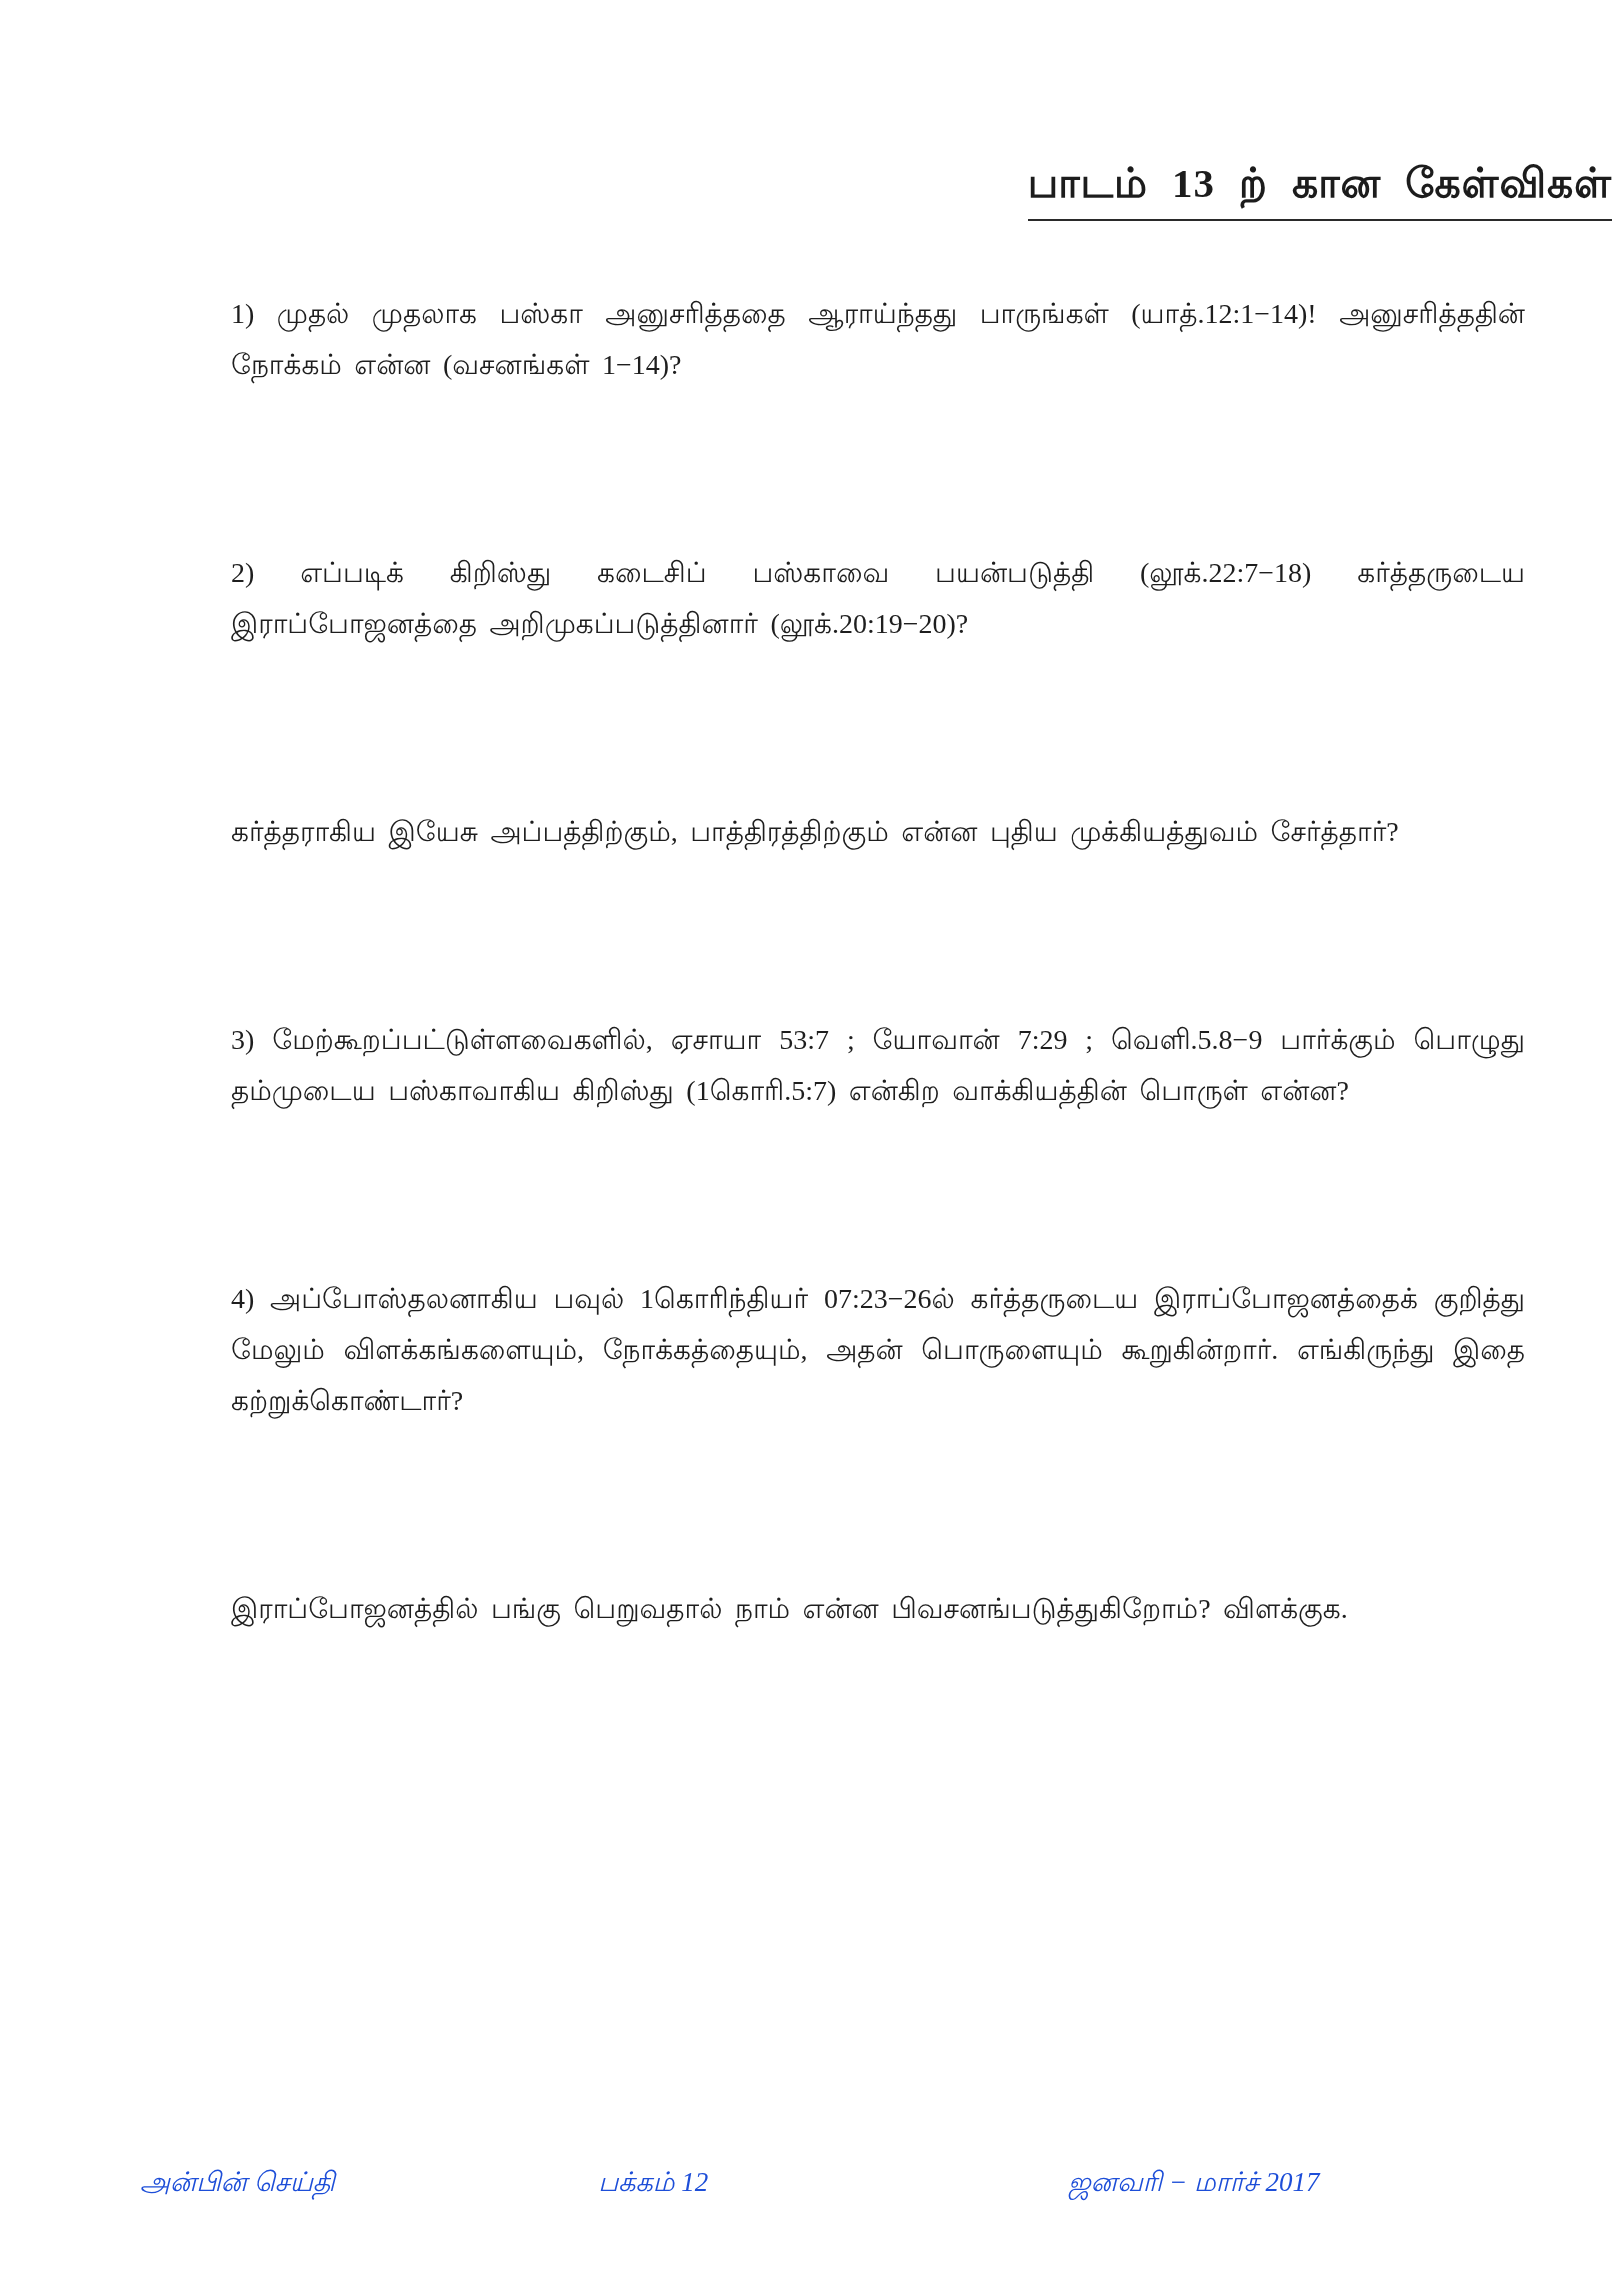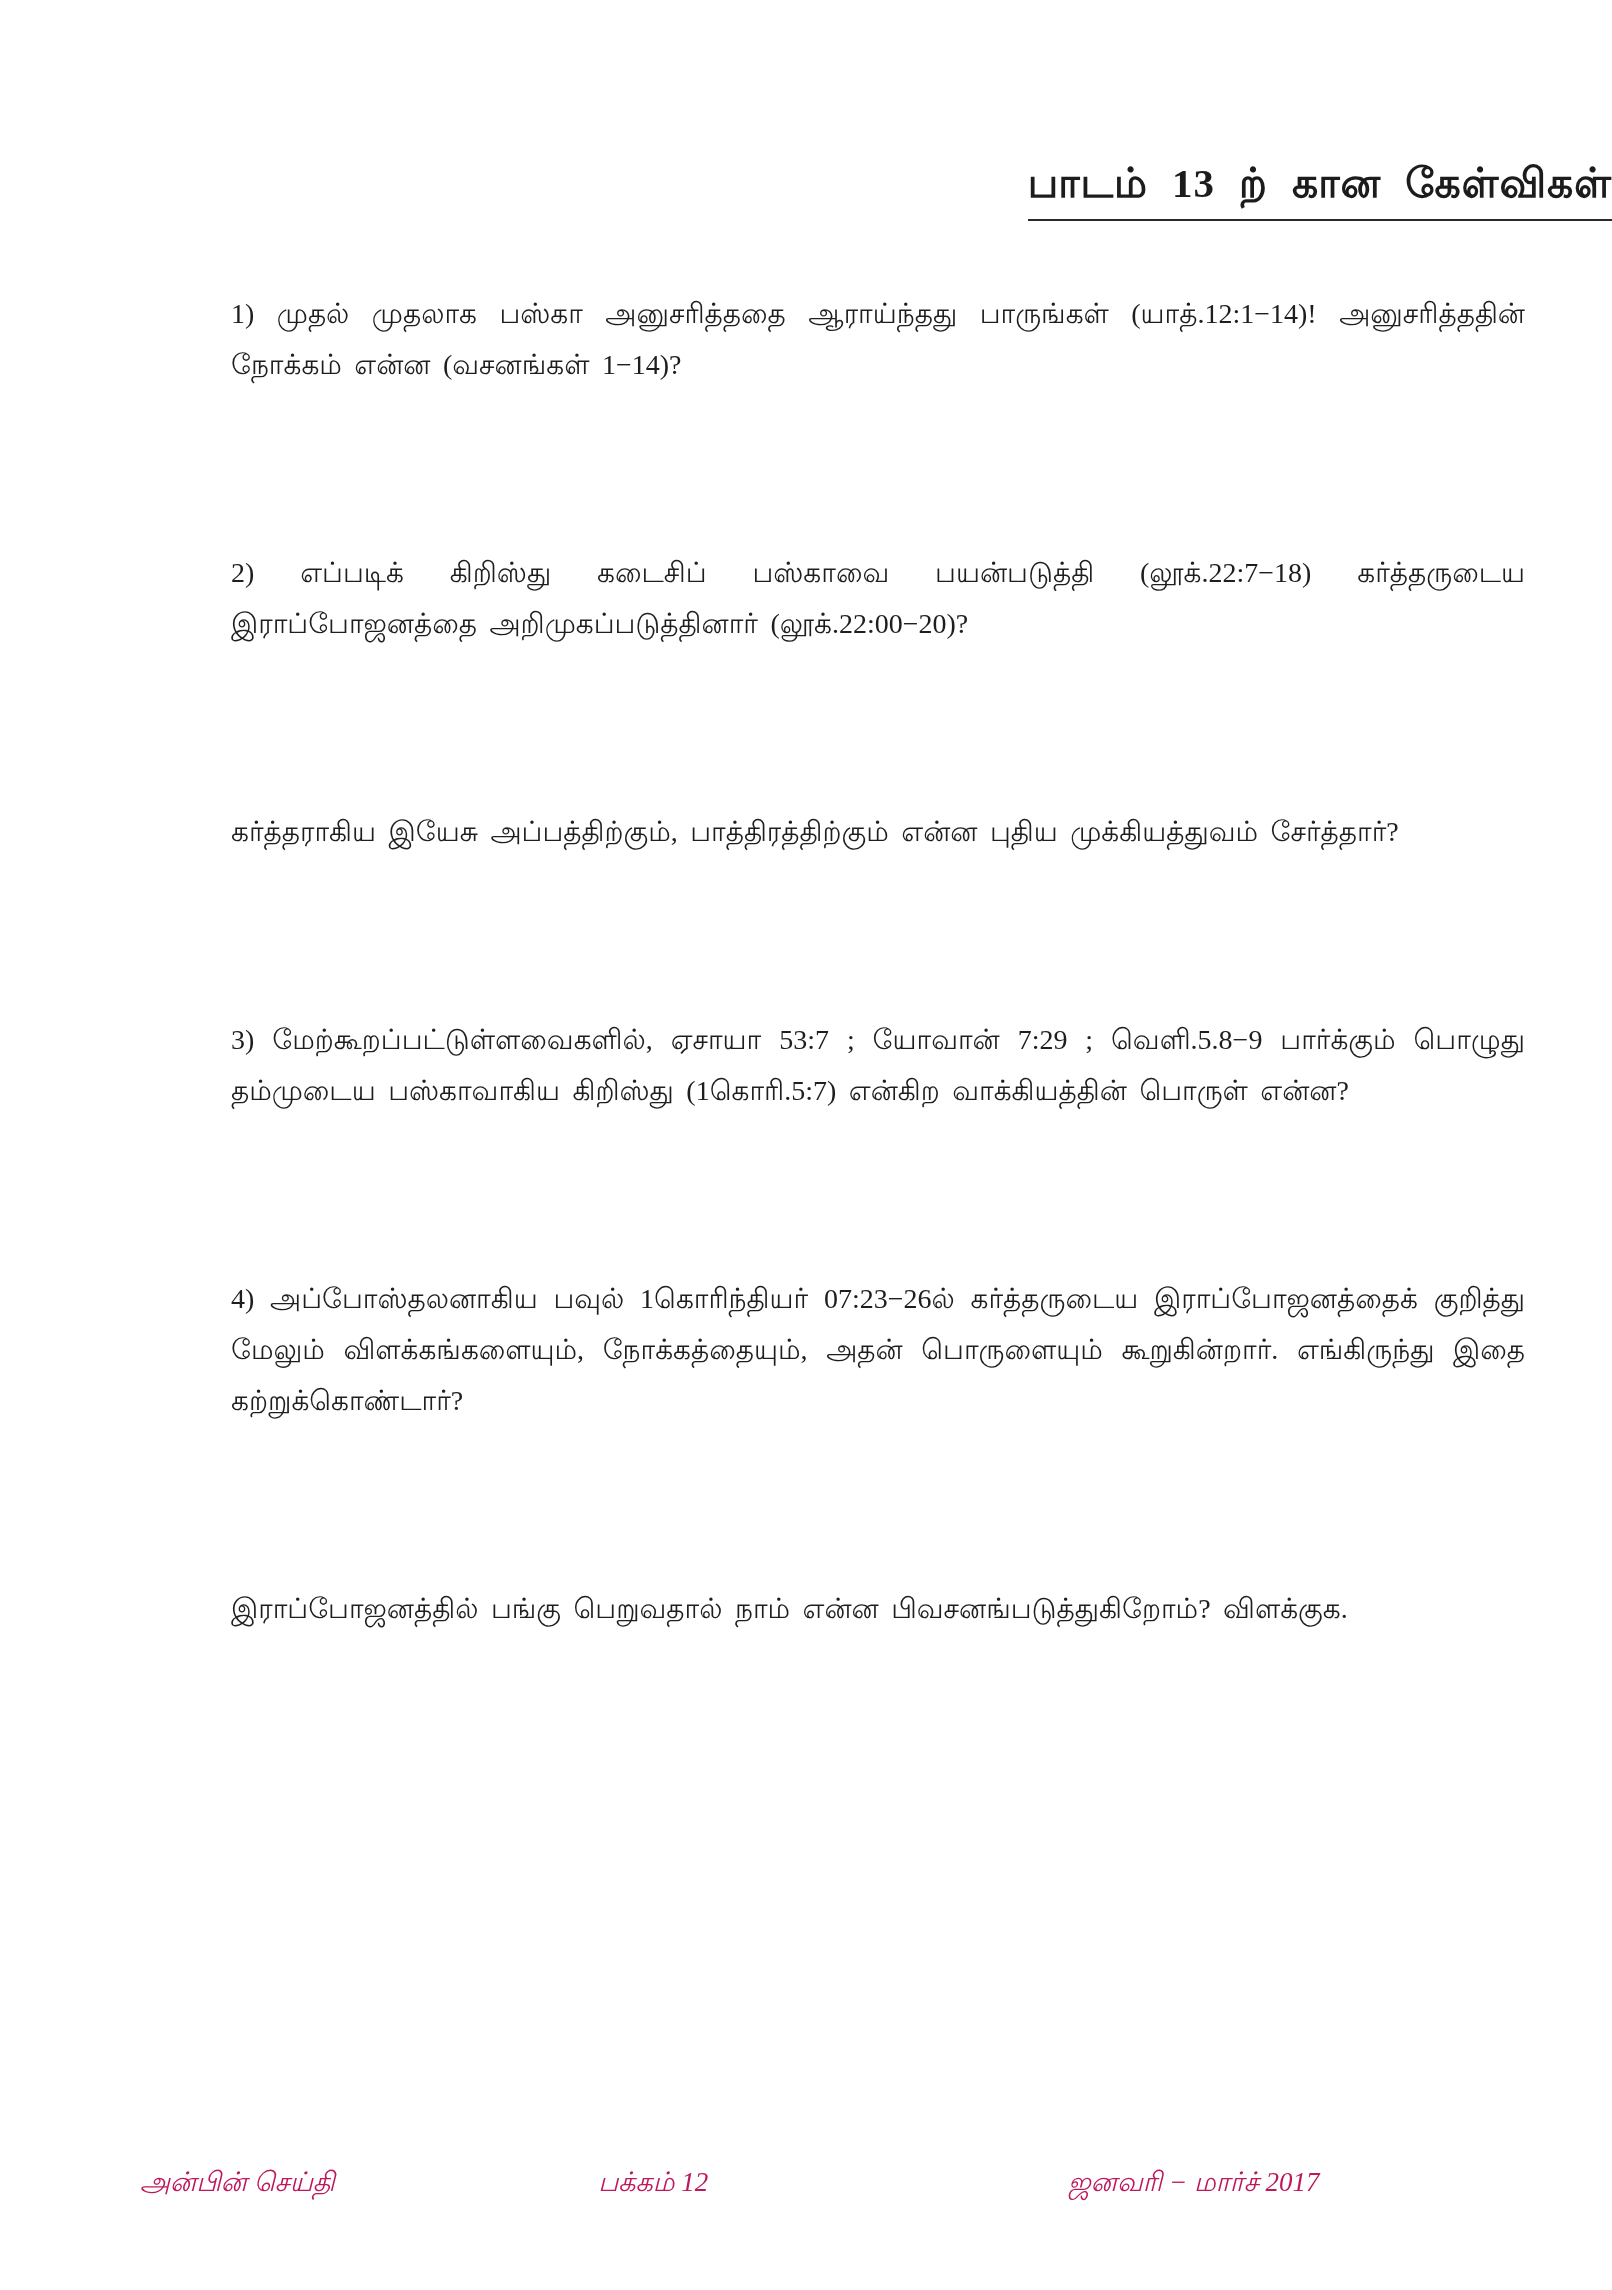--- a/index.html
+++ b/index.html
@@ -47,38 +47,38 @@
   .footer {
     position: absolute;
     top: 2167px;
     left: 0;
     right: 0;
     padding: 0 189px 0 140px;
     display: flex;
     align-items: baseline;
     font-style: italic;
     font-size: 27px;
-    color: #be185d;
+    color: #1d4ed8;
   }
   .footer .left  { flex: 1.25; text-align: left; }
   .footer .center{ flex: 1;    }
   .footer .right { flex: 1.25; text-align: center; }
 </style>
 </head>
 <body>
 
 <div class="page">
 
   <div class="title-wrap">
     <span class="doc-title">பாடம் 13 ற் கான கேள்விகள்</span>
   </div>
 
   <div class="content">
     <p class="para">1) முதல் முதலாக பஸ்கா அனுசரித்ததை ஆராய்ந்தது பாருங்கள் (யாத்.12:1−14)! அனுசரித்ததின் நோக்கம் என்ன (வசனங்கள் 1−14)?</p>
-    <p class="para">2) எப்படிக் கிறிஸ்து கடைசிப் பஸ்காவை பயன்படுத்தி (லூக்.22:7−18) கர்த்தருடைய இராப்போஜனத்தை அறிமுகப்படுத்தினார் (லூக்.22:00−20)?</p>
+    <p class="para">2) எப்படிக் கிறிஸ்து கடைசிப் பஸ்காவை பயன்படுத்தி (லூக்.22:7−18) கர்த்தருடைய இராப்போஜனத்தை அறிமுகப்படுத்தினார் (லூக்.20:19−20)?</p>
     <p class="para">கர்த்தராகிய இயேசு அப்பத்திற்கும், பாத்திரத்திற்கும் என்ன புதிய முக்கியத்துவம் சேர்த்தார்?</p>
     <p class="para">3) மேற்கூறப்பட்டுள்ளவைகளில், ஏசாயா 53:7 ; யோவான் 7:29 ; வெளி.5.8−9 பார்க்கும் பொழுது தம்முடைய பஸ்காவாகிய கிறிஸ்து (1கொரி.5:7) என்கிற வாக்கியத்தின் பொருள் என்ன?</p>
     <p class="para">4) அப்போஸ்தலனாகிய பவுல் 1கொரிந்தியர் 07:23−26ல் கர்த்தருடைய இராப்போஜனத்தைக் குறித்து மேலும் விளக்கங்களையும், நோக்கத்தையும், அதன் பொருளையும் கூறுகின்றார். எங்கிருந்து இதை கற்றுக்கொண்டார்?</p>
     <p class="para">இராப்போஜனத்தில் பங்கு பெறுவதால் நாம் என்ன பிவசனங்படுத்துகிறோம்? விளக்குக.</p>
   </div>
 
   <div class="footer">
     <span class="left">அன்பின் செய்தி</span>
     <span class="center">பக்கம் 12</span>
     <span class="right">ஜனவரி − மார்ச் 2017</span>

